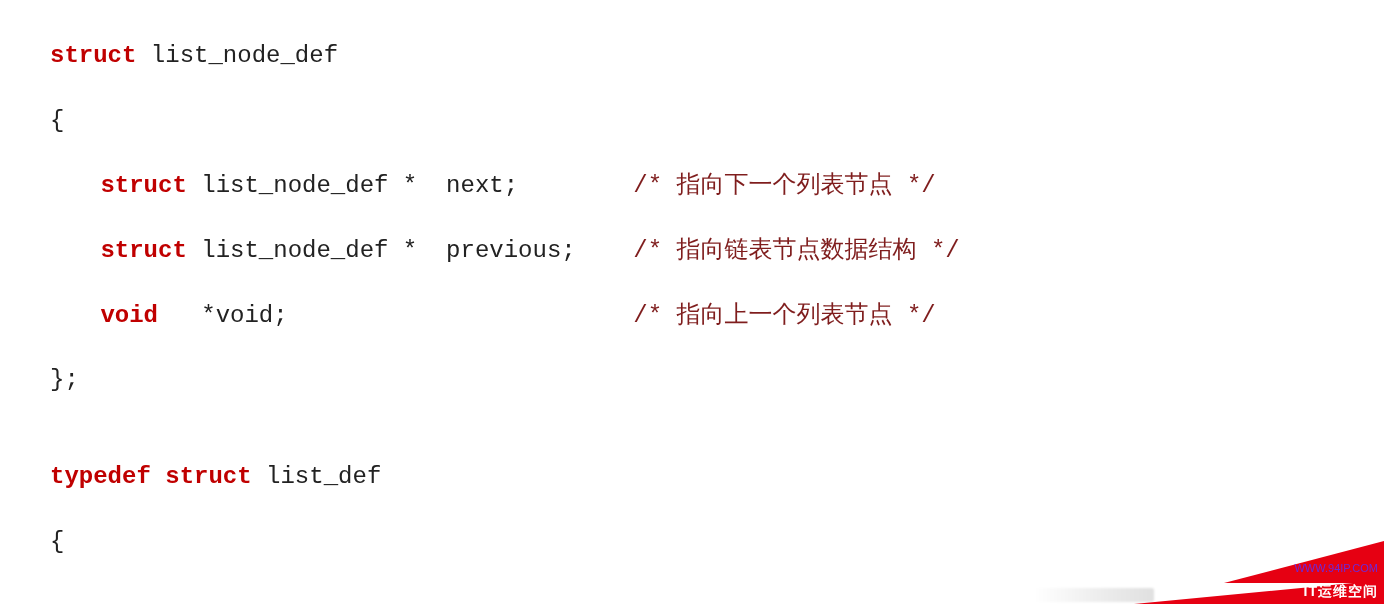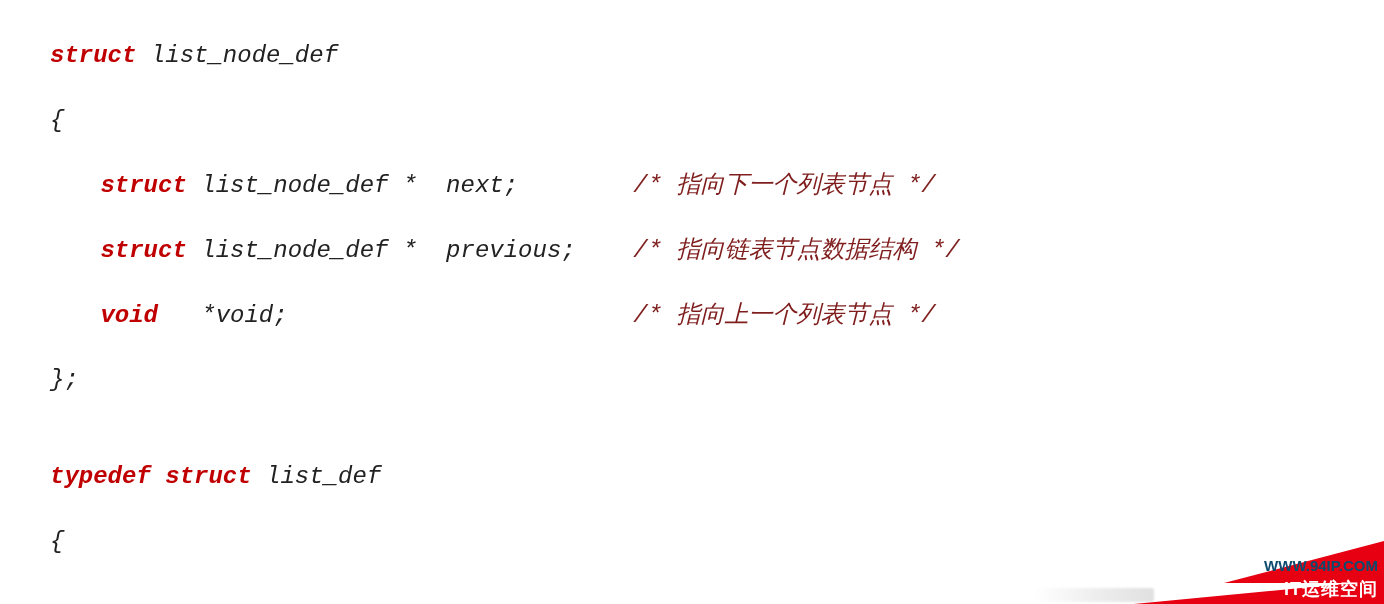--- a/index.html
+++ b/index.html
@@ -16,21 +16,21 @@
     position: relative;
   }
   .code-block {
     padding: 8px 0 0 50px;
     white-space: pre;
   }
   .kw { color: #c00000; font-weight: bold; }   
   .id { color: #222; }
   .pn { color: #222; }
   .cm { color: #7f1d1d; }                       
-  .line { display: block; font-style: italic; }
+  .line { display: block; }
   .indent1 { padding-left: 3.5ch; }
 
   
   .watermark {
     position: absolute;
     right: 0;
     bottom: 0;
     width: 260px;
     height: 70px;
     pointer-events: none;
@@ -48,32 +48,32 @@
     right: 0;
     bottom: 0;
     width: 0; height: 0;
     border-right: 250px solid #e60012;
     border-top: 24px solid transparent;
   }
   .wm-url {
     position: absolute;
     right: 6px;
     bottom: 28px;
-    color: #0c4a6e;
+    color: #6d28d9;
     font-family: Arial, sans-serif;
-    font-size: 15px;
-    font-weight: bold;
+    font-size: 11px;
+    font-weight: normal;
   }
   .wm-txt {
     position: absolute;
     right: 6px;
     bottom: 3px;
     color: #fff;
     font-family: "Microsoft YaHei", Arial, sans-serif;
-    font-size: 18px;
+    font-size: 14px;
     font-weight: bold;
     letter-spacing: 1px;
   }
   .shadow-bar {
     position: absolute;
     right: 230px;
     bottom: 2px;
     width: 120px;
     height: 14px;
     background: linear-gradient(to right, rgba(0,0,0,0) 0%, rgba(0,0,0,0.08) 60%, rgba(0,0,0,0.12) 100%);

